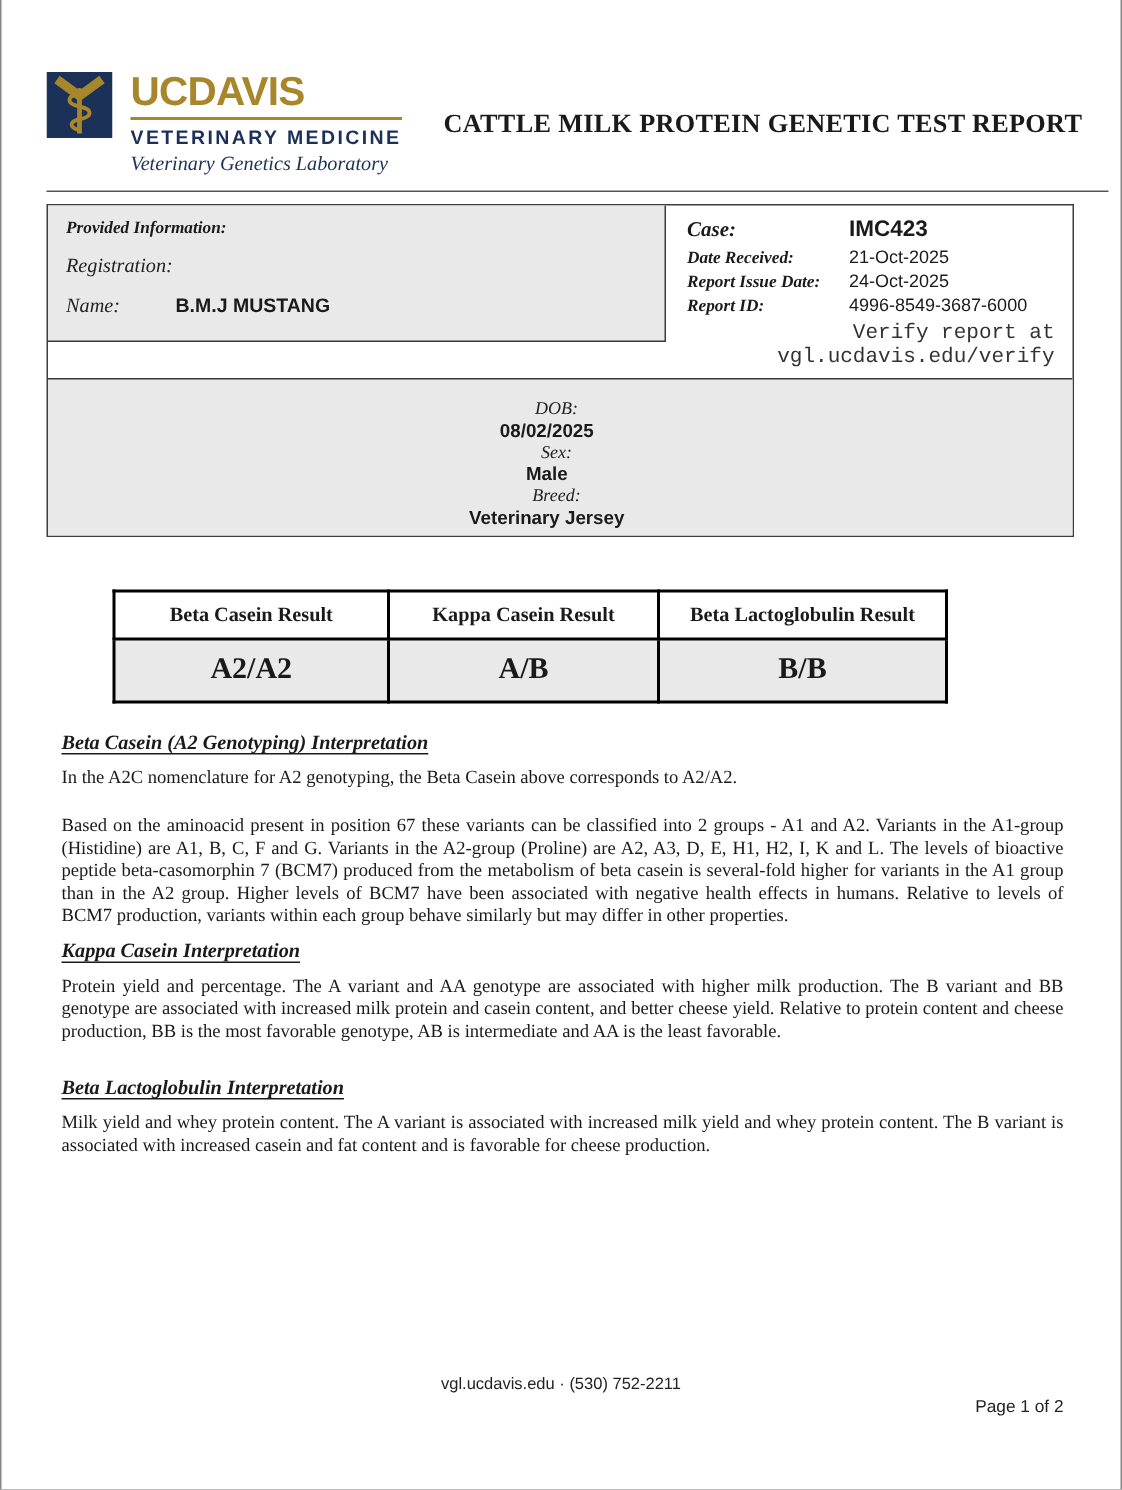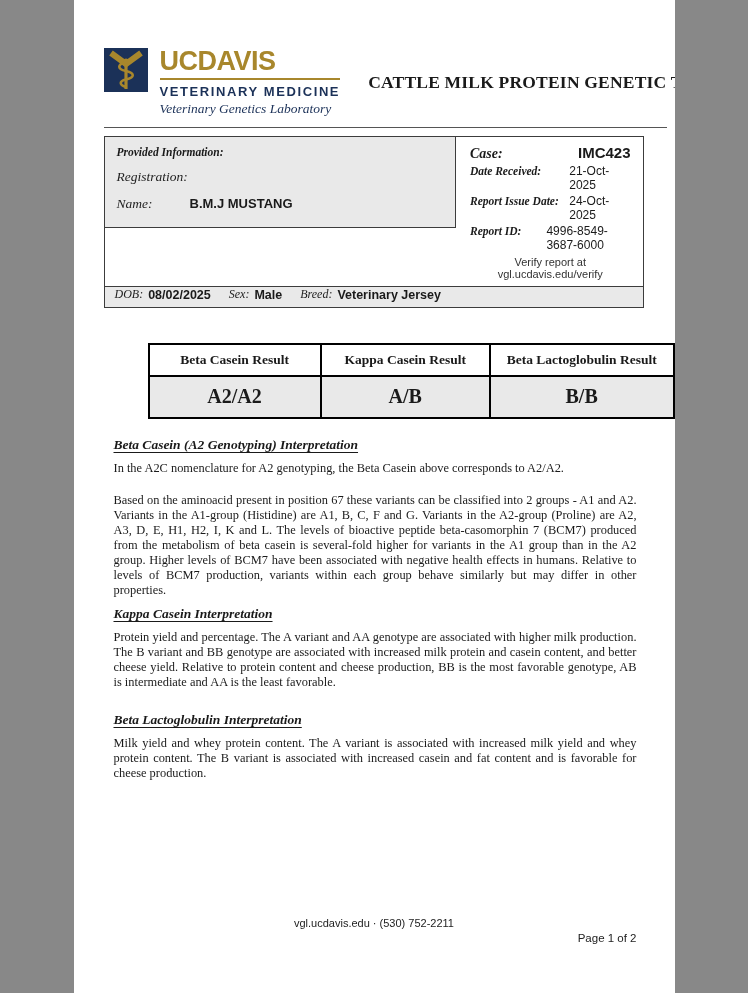--- a/index.html
+++ b/index.html
@@ -1,17 +1,17 @@
 <!DOCTYPE html>
 <html><head>
 <meta charset="utf-8">
 <style>
   html,body { margin:0; padding:0; background:#888; }
   .page {
-    width:601px; height:993px; margin:0 auto; background:#ffffff;
+    width:746px; height:993px; margin:0 auto; background:#ffffff;
     position:relative; overflow:hidden;
     font-family:"Liberation Serif", serif; color:#1a1a1a;
   }
   
   .header { display:flex; align-items:flex-start; margin:48px 28px 0 30px; }
   .logo { display:flex; align-items:flex-start; }
   .logo-sq { width:44px; height:44px; flex:0 0 44px; }
   .logo-text { margin-left:12px; }
   .brand { line-height:1; border-bottom:2px solid #a8872c; padding-bottom:3px; white-space:nowrap; }
   .brand .uc   { font-family:"Liberation Sans", sans-serif; font-weight:700; font-size:27px; color:#a8872c; letter-spacing:-0.5px; }
@@ -32,24 +32,24 @@
   .pi-label { font-weight:bold; font-style:italic; font-size:11.5px; }
   .fld { display:flex; align-items:baseline; margin-top:11px; }
   .fld .lbl { font-style:italic; font-size:13.5px; width:73px; color:#222; }
   .fld .val { font-family:"Liberation Sans", sans-serif; font-weight:bold; font-size:13px; }
   .info-right { flex:1; display:flex; flex-direction:column; box-sizing:border-box; padding:7px 12px 3px 14px; }
   .crow { display:flex; align-items:baseline; margin-bottom:2px; }
   .crow .clbl { font-weight:bold; font-style:italic; width:108px; font-size:11.5px; }
   .crow .cval { font-family:"Liberation Sans", sans-serif; font-size:12px; }
   .crow.case .clbl { font-size:14px; }
   .crow.case .cval { font-weight:bold; font-size:15px; }
-  .verify { margin-top:auto; text-align:center; font-family:Liberation Sans, sans-serif; font-size:11px; color:#333; padding:2px 0 3px; }
+  .verify { margin-top:auto; text-align:right; font-family:Liberation Mono, monospace; font-size:14px; color:#333; padding:2px 0 3px; }
   .dob-row {
     border-top:1.5px solid #3c3c3c; background:#e9e9e9;
-    padding:0 10px 5px; display:flex; align-items:center;
+    padding:12px 10px 5px; display:flex; align-items:center;flex-direction:column;
   }
   .dob-row .dlbl { font-style:italic; font-size:12px; color:#222; margin-right:5px; }
   .dob-row .dval { font-family:"Liberation Sans", sans-serif; font-weight:bold; font-size:12.5px; margin-right:18px; }
   
   .results { border-collapse:collapse; margin:35px 0 0 74px; }
   .results th {
     border:2px solid #000; background:#fff; font-family:"Liberation Serif", serif;
     font-weight:bold; font-size:13.5px; padding:7px 6px; text-align:center;
   }
   .results td {

